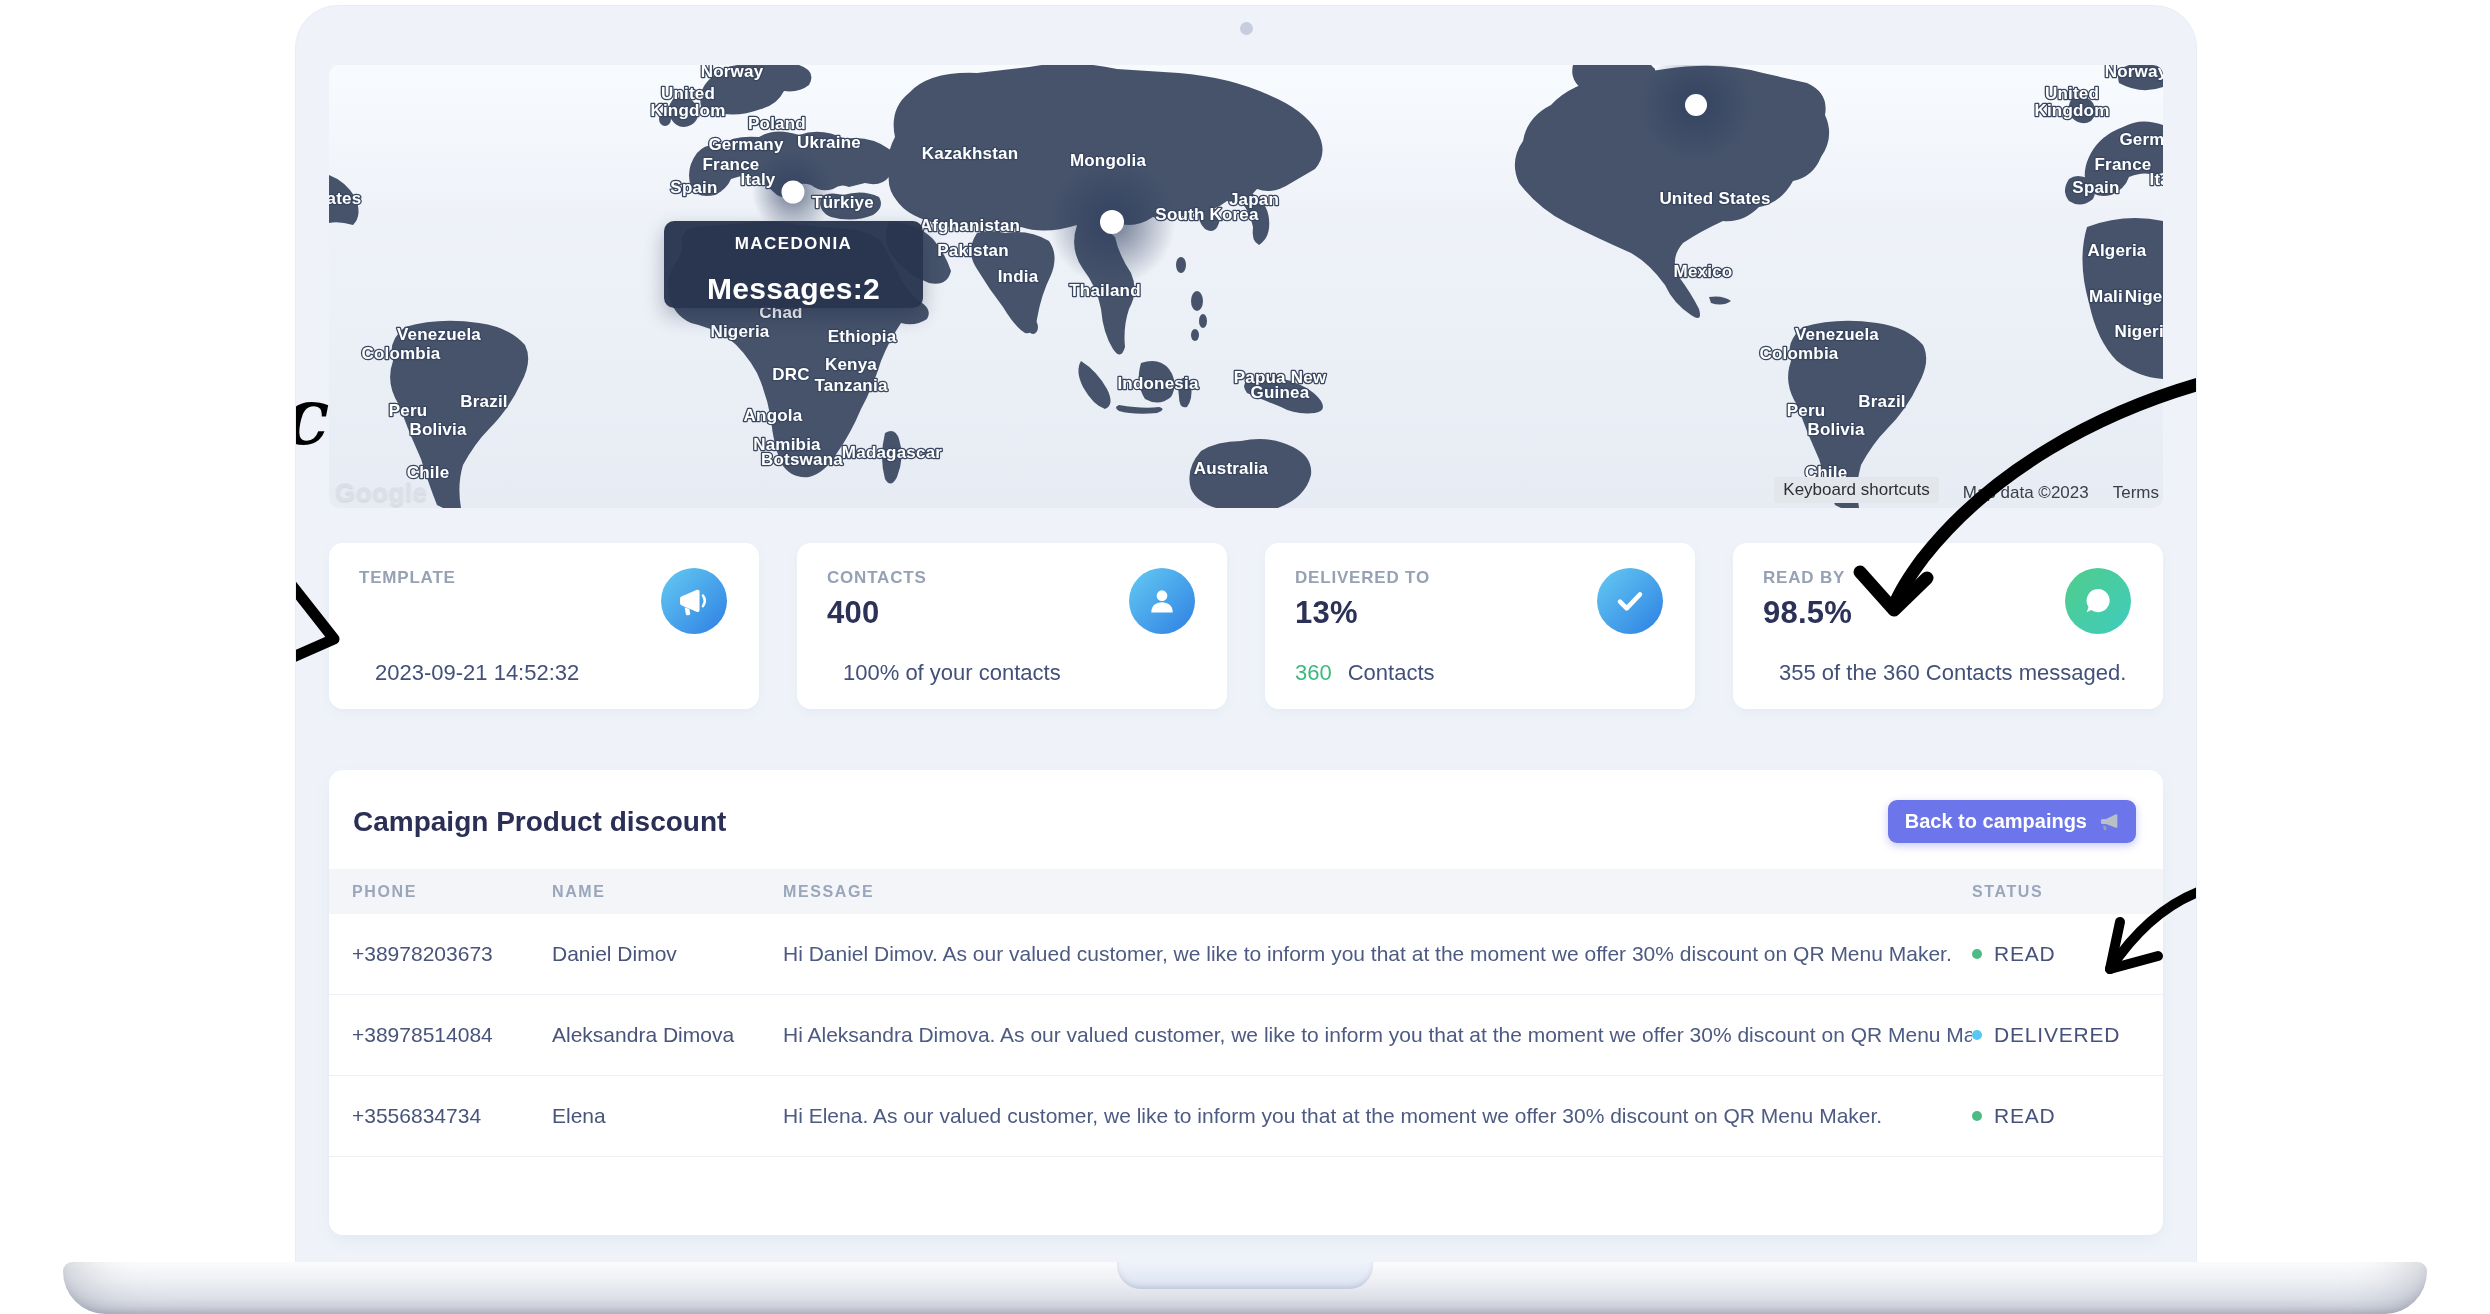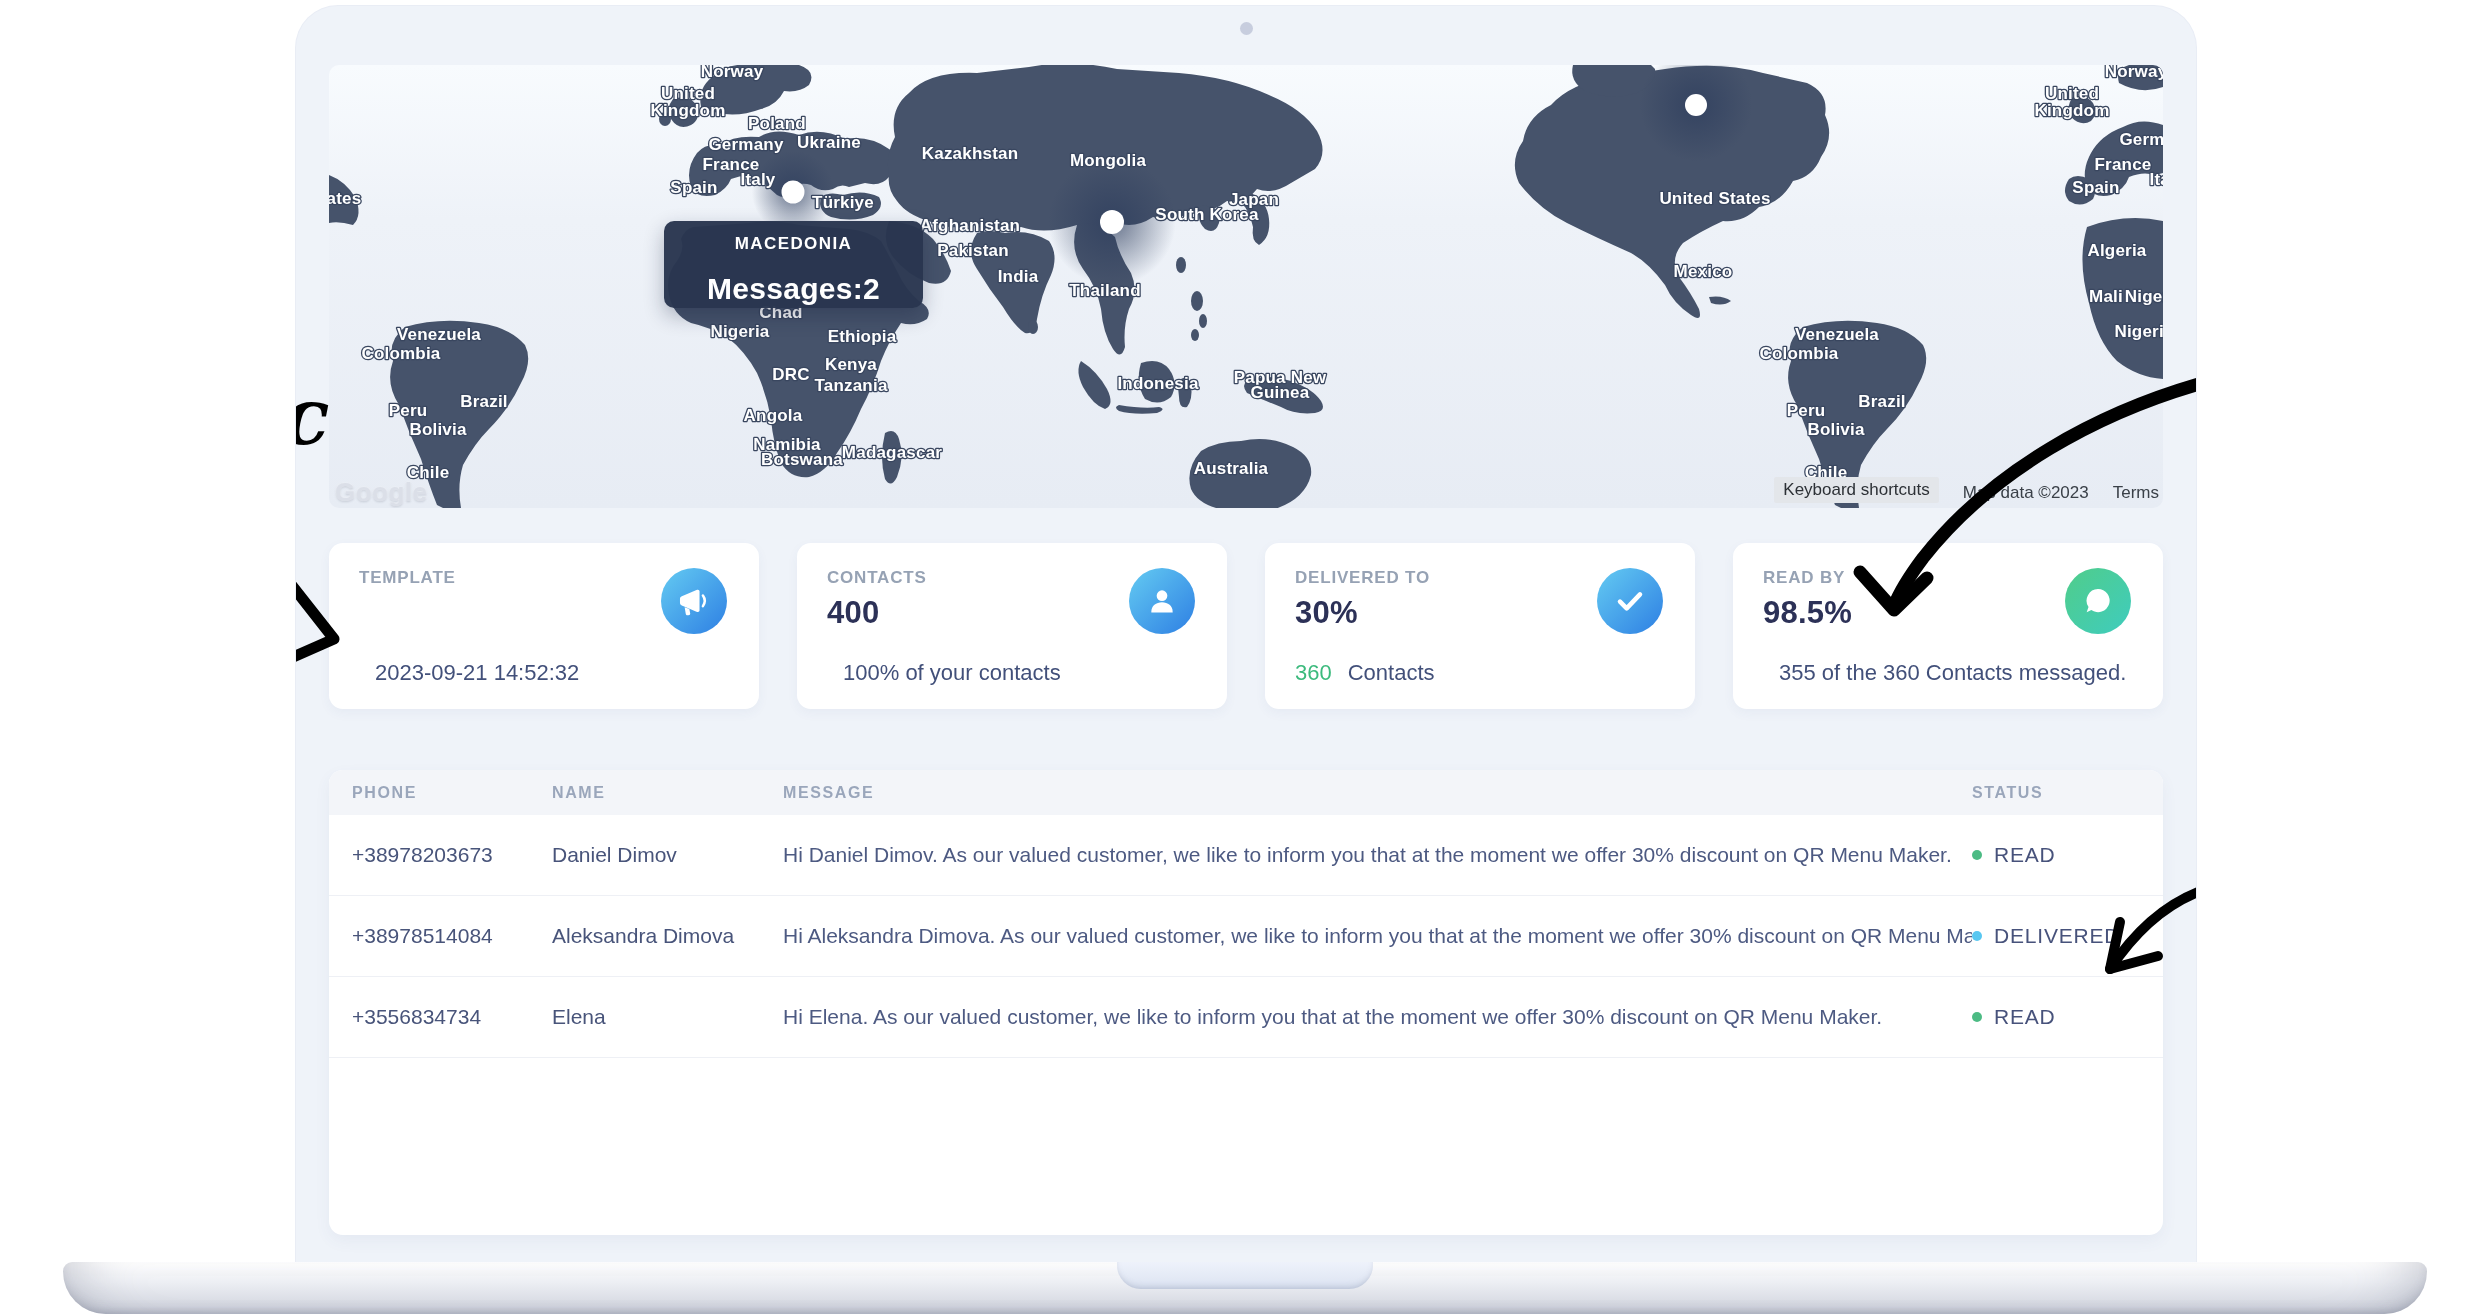--- a/index.html
+++ b/index.html
@@ -264,21 +264,21 @@
           <svg width="32" height="32" viewBox="0 0 24 24" fill="#fff" style="display: block;">
             <circle cx="12" cy="8" r="4"></circle>
             <path d="M4 20 c0-4.4 3.6-7 8-7 s8 2.6 8 7 v.6 H4 Z"></path>
           </svg>
 
         </div>
       </div>
 
       <div class="card">
         <div class="card-label">DELIVERED TO</div>
-        <div class="card-value">30%</div>
+        <div class="card-value">13%</div>
         <div class="card-sub">
           <span class="sub-accent">360</span><span class="sub-text">Contacts</span>
         </div>
         <div class="card-icon grad-blue">
 
           <svg width="32" height="32" viewBox="0 0 24 24" style="display: block;">
             <path d="M4.5 12.5 l5 5 L19.5 7" fill="none" stroke="#fff" stroke-width="3.4" stroke-linecap="round" stroke-linejoin="round"></path>
           </svg>
 
         </div>
@@ -293,20 +293,30 @@
         <div class="card-icon grad-teal">
 
           <svg width="34" height="34" viewBox="0 0 24 24" fill="#fff" style="display: block;">
             <path d="M12 3.5 a8.2 8.2 0 1 1 -4.7 14.9 L4 20 l1.3-3.8 A8.2 8.2 0 0 1 12 3.5 Z"></path>
           </svg>
         </div>
       </div>
     </div>
 
     <div class="panel">
+      <div class="panel-head">
+        <div class="panel-title">Campaign Product discount</div>
+        <button class="back-btn">
+          <span>Back to campaings</span>
+          <svg width="22" height="22" viewBox="0 0 24 24" fill="#b9bfc9">
+            <path d="M20.6 3.6 c.8-.3 1.6.2 1.6 1.1 v12.6 c0 .9-.8 1.4-1.6 1.1 L9.8 14.2 H6.2 a2 2 0 0 1 -2-2 v-1.6 a2 2 0 0 1 2-2 h3.6 L20.6 3.6 Z"></path>
+            <path d="M6.8 15.6 l3 1.1 .5 2.9 c.1.8-.4 1.4-1.2 1.4 h-.7 c-.5 0-1-.4-1.1-.9 l-.5-4.5 Z" fill="#9aa1ac"></path>
+          </svg>
+        </button>
+      </div>
 
       <div class="t-head">
         <span>PHONE</span>
         <span>NAME</span>
         <span>MESSAGE</span>
         <span>STATUS</span>
       </div>
 
       <div class="t-body">
         <div class="t-row">

